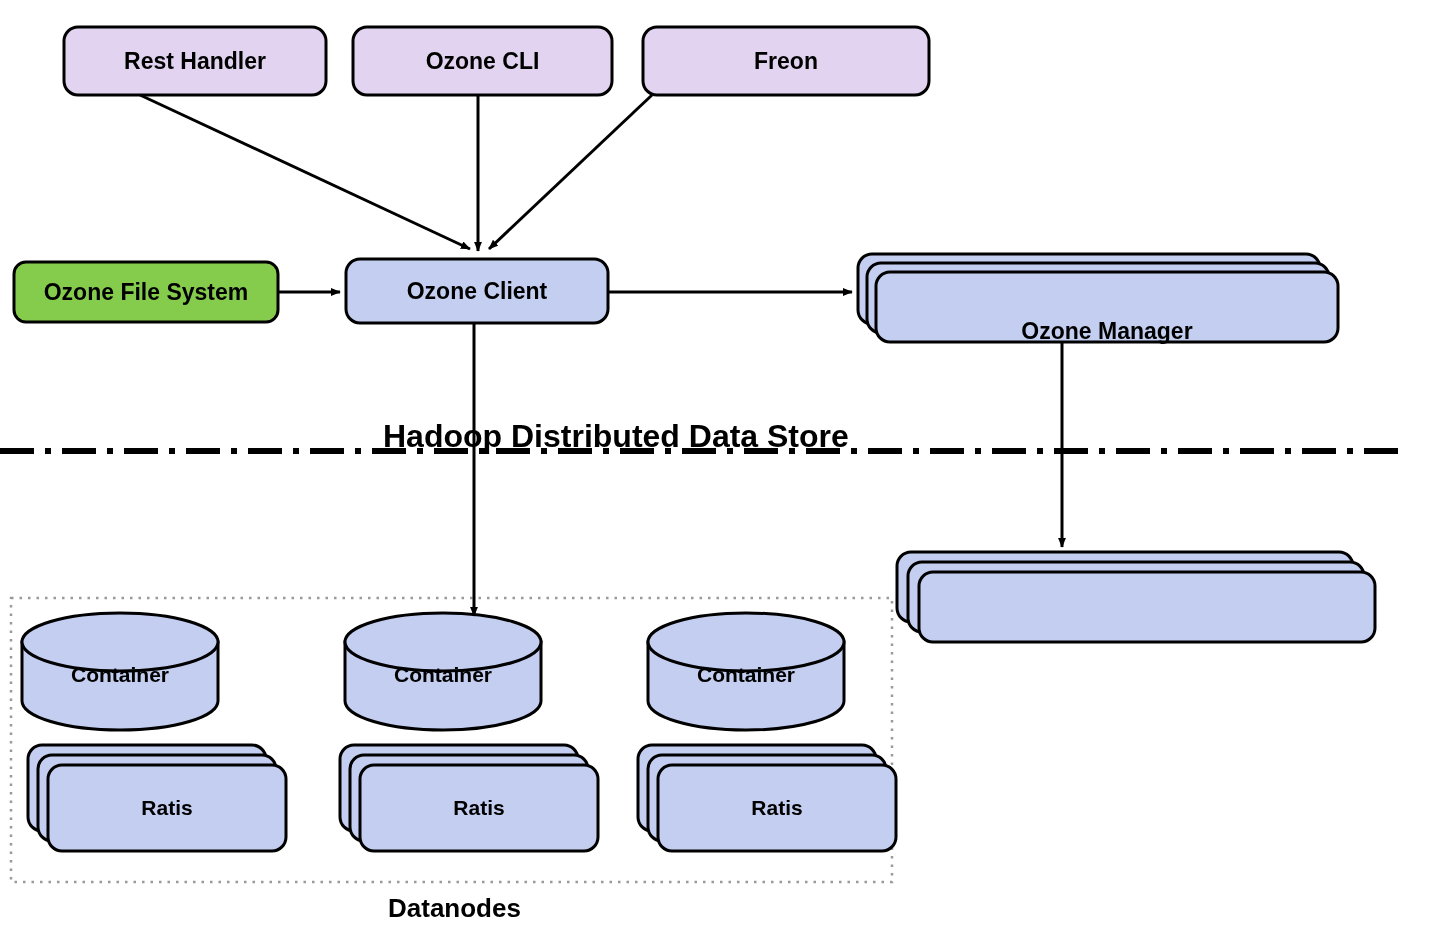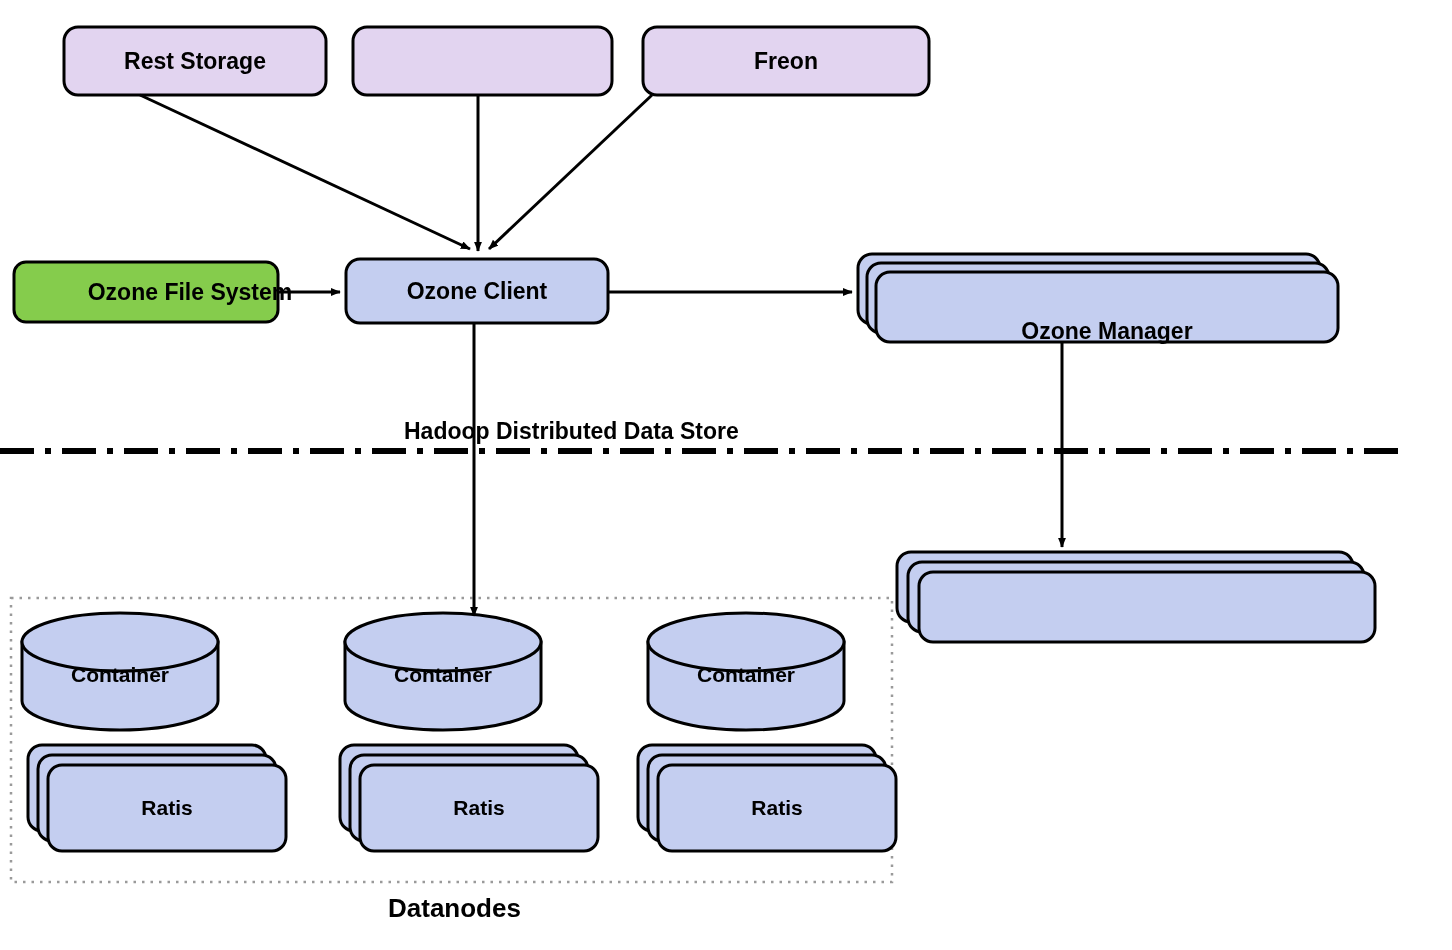--- a/index.html
+++ b/index.html
@@ -128,29 +128,30 @@
       <line x1="652" y1="95" x2="489" y2="249" marker-end="url(#arrowhead)"></line>
       <line x1="278" y1="292" x2="340" y2="292" marker-end="url(#arrowhead)"></line>
       <line x1="608" y1="292" x2="852" y2="292" marker-end="url(#arrowhead)"></line>
       <line x1="474" y1="323" x2="474" y2="616" marker-end="url(#arrowhead)"></line>
       <line x1="1062" y1="342" x2="1062" y2="547" marker-end="url(#arrowhead)"></line>
     </g>
 
     <line x1="0" y1="451" x2="1400" y2="451" stroke="#000000" stroke-width="6" stroke-dasharray="34 11 6 11"></line>
   </svg>
 
-  <div class="node-label" style="left:64px; top:27px; width:262px; height:68px; font-size:23px;">Rest Storage</div>
+  <div class="node-label" style="left:64px; top:27px; width:262px; height:68px; font-size:23px;">Rest Handler</div>
+  <div class="node-label" style="left:353px; top:27px; width:259px; height:68px; font-size:23px;">Ozone CLI</div>
   <div class="node-label" style="left:643px; top:27px; width:286px; height:68px; font-size:23px;">Freon</div>
 
-  <div class="node-label" style="left:14px; top:262px; width:264px; height:60px; font-size:23px;padding-left:44px;">Ozone File System</div>
+  <div class="node-label" style="left:14px; top:262px; width:264px; height:60px; font-size:23px;">Ozone File System</div>
   <div class="node-label" style="left:346px; top:259px; width:262px; height:64px; font-size:23px;">Ozone Client</div>
 
   <div class="node-label" style="left:876px; top:272px; width:462px; height:70px; font-size:23px;margin-top:24px;">Ozone Manager</div>
 
-  <div class="divider-title" style="left:404px; top:418px; font-size:23px;">Hadoop Distributed Data Store</div>
+  <div class="divider-title" style="left:383px; top:418px; font-size:32px;">Hadoop Distributed Data Store</div>
 
   <div class="node-label" style="left:22px; top:645px; width:196px; height:60px; font-size:21px;">Container</div>
   <div class="node-label" style="left:48px; top:765px; width:238px; height:86px; font-size:21px;">Ratis</div>
 
   <div class="node-label" style="left:345px; top:645px; width:196px; height:60px; font-size:21px;">Container</div>
   <div class="node-label" style="left:360px; top:765px; width:238px; height:86px; font-size:21px;">Ratis</div>
 
   <div class="node-label" style="left:648px; top:645px; width:196px; height:60px; font-size:21px;">Container</div>
   <div class="node-label" style="left:658px; top:765px; width:238px; height:86px; font-size:21px;">Ratis</div>
 

